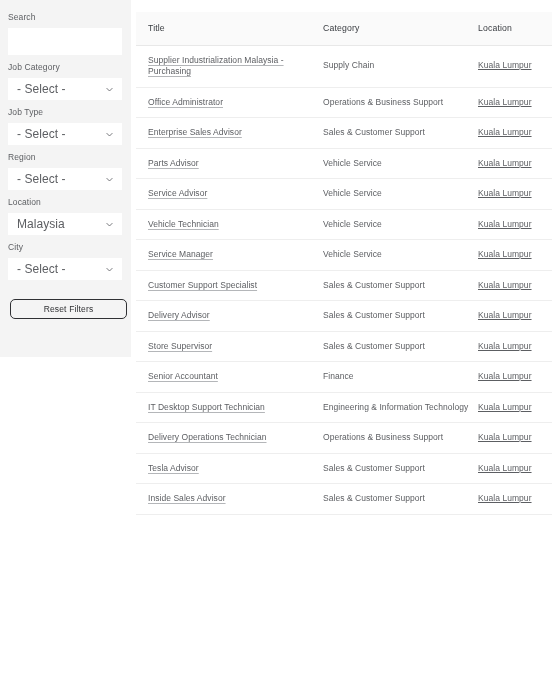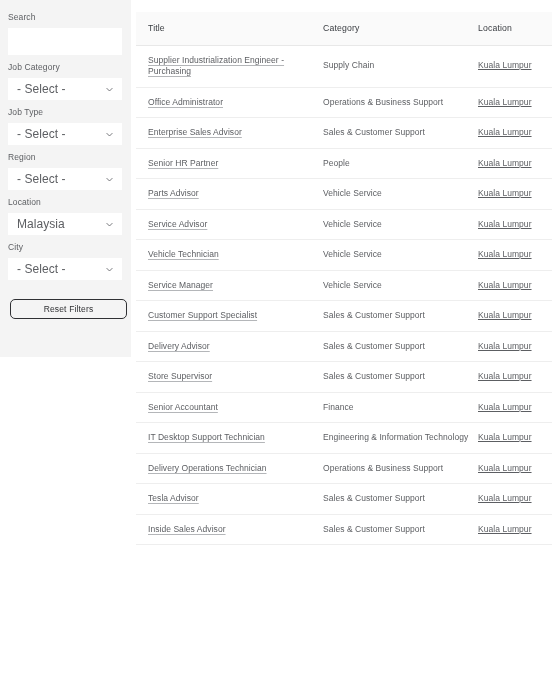--- a/index.html
+++ b/index.html
@@ -258,37 +258,32 @@
   <table class="jobs-table">
     <thead>
       <tr>
         <th class="col-title">Title</th>
         <th class="col-cat">Category</th>
         <th class="col-loc">Location</th>
       </tr>
     </thead>
     <tbody id="jobs-body">
         <tr>
-          <td><a class="job-link">Supplier Industrialization Engineer - Purchasing</a></td>
+          <td><a class="job-link">Supplier Industrialization Malaysia - Purchasing</a></td>
           <td class="cell-cat">Supply Chain</td>
           <td class="cell-loc">Kuala Lumpur</td>
         </tr>
         <tr>
           <td><a class="job-link">Office Administrator</a></td>
           <td class="cell-cat">Operations &amp; Business Support</td>
           <td class="cell-loc">Kuala Lumpur</td>
         </tr>
         <tr>
           <td><a class="job-link">Enterprise Sales Advisor</a></td>
           <td class="cell-cat">Sales &amp; Customer Support</td>
-          <td class="cell-loc">Kuala Lumpur</td>
-        </tr>
-        <tr>
-          <td><a class="job-link">Senior HR Partner</a></td>
-          <td class="cell-cat">People</td>
           <td class="cell-loc">Kuala Lumpur</td>
         </tr>
         <tr>
           <td><a class="job-link">Parts Advisor</a></td>
           <td class="cell-cat">Vehicle Service</td>
           <td class="cell-loc">Kuala Lumpur</td>
         </tr>
         <tr>
           <td><a class="job-link">Service Advisor</a></td>
           <td class="cell-cat">Vehicle Service</td>

